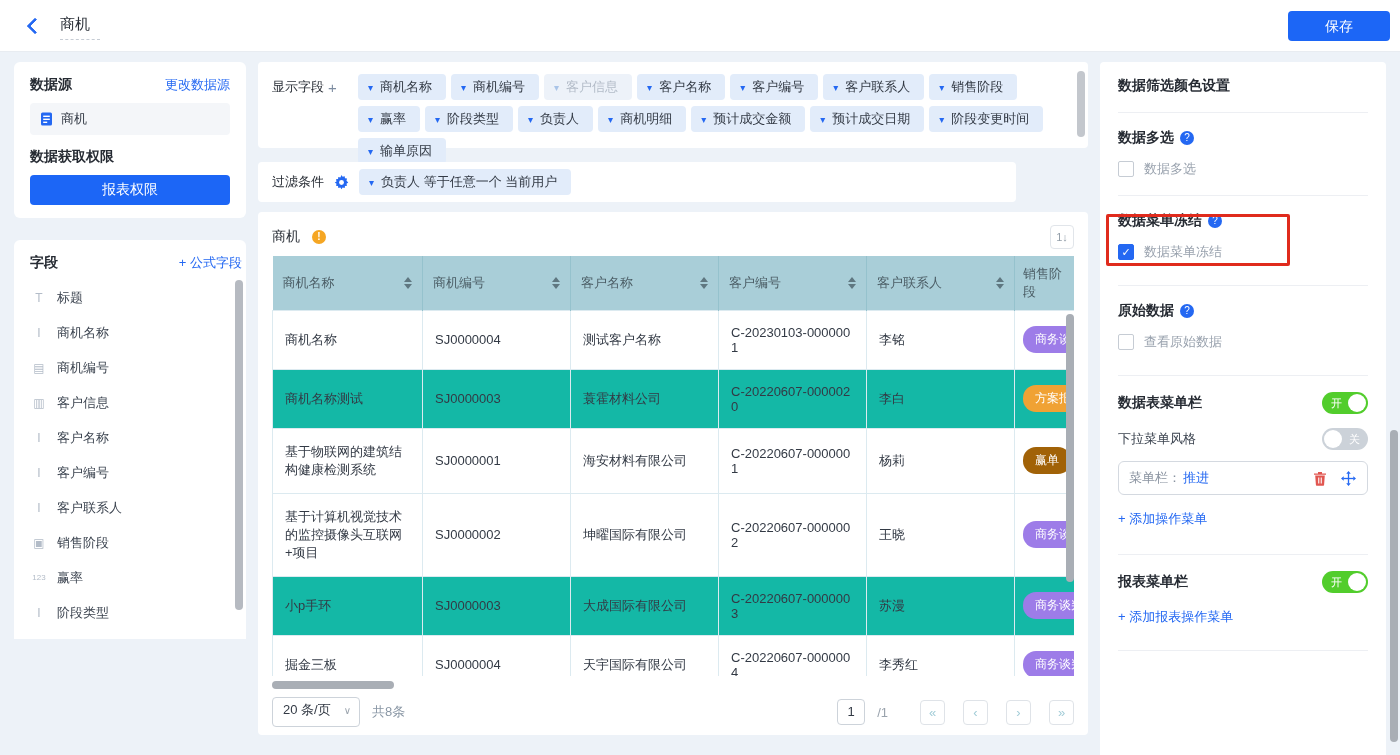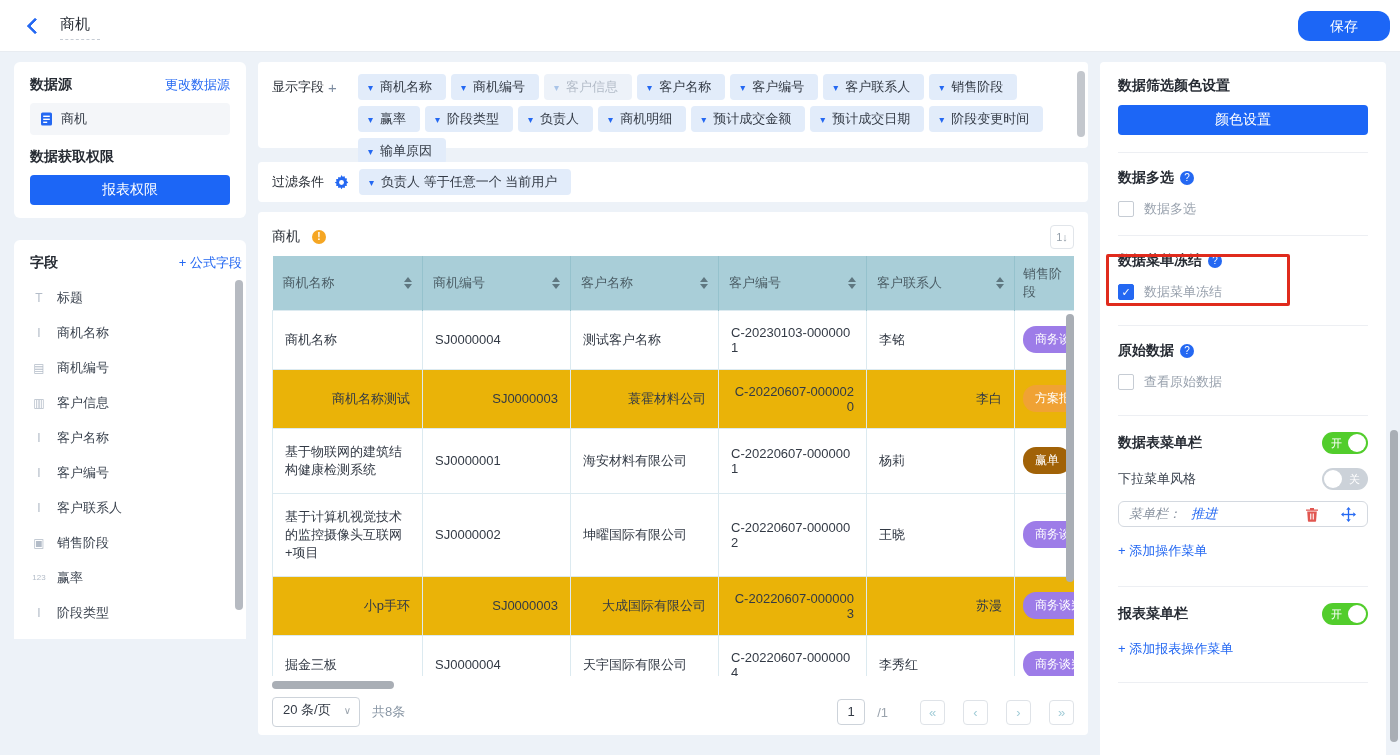--- a/index.html
+++ b/index.html
@@ -4,21 +4,21 @@
 <style>
   * { margin:0; padding:0; box-sizing:border-box; }
   html,body { width:1400px; height:755px; overflow:hidden; }
   body { background:#edf2f8; font-family:"Liberation Sans","DejaVu Sans",sans-serif; font-size:13px; color:#333a45; position:relative; }
 
   
   .topbar { position:absolute; left:0; top:0; width:1400px; height:52px; background:#fff; border-bottom:1px solid #e8ecf1; z-index:5; }
   .back-btn { position:absolute; left:26px; top:18px; width:14px; height:14px; cursor:pointer; }
   .back-btn::before { content:""; position:absolute; left:3px; top:2px; width:9px; height:9px; border-left:3px solid #2468f2; border-bottom:3px solid #2468f2; transform:rotate(45deg); border-radius:1px; }
   .page-title { position:absolute; left:60px; top:15px; font-size:15px; color:#2b3038; padding-bottom:5px; border-bottom:1px dashed #c6ccd4; min-width:40px; }
-  .save-btn { position:absolute; right:10px; top:11px; width:92px; height:30px; background:#1c66f6; color:#fff; font-size:14px; border:none; border-radius:12px; text-align:center; line-height:30px; cursor:pointer; }
+  .save-btn { position:absolute; right:10px; top:11px; width:102px; height:30px; background:#1c66f6; color:#fff; font-size:14px; border:none; border-radius:4px; text-align:center; line-height:30px; cursor:pointer; }
 
   .card { background:#fff; border-radius:6px; position:absolute; }
 
   
   .ds-card { left:14px; top:62px; width:232px; height:156px; padding:14px 16px; }
   .row-between { display:flex; justify-content:space-between; align-items:center; }
   .sec-title { font-size:14px; font-weight:bold; color:#262b33; }
   .blue-link { color:#2468f2; font-size:13px; cursor:pointer; }
   .ds-box { margin-top:9px; height:32px; background:#f4f6f9; border-radius:4px; display:flex; align-items:center; padding:0 10px; gap:8px; color:#333a45; }
   .perm-title { margin-top:13px; }
@@ -37,41 +37,41 @@
   .chips-card { left:258px; top:62px; width:830px; height:86px; border-radius:4px; padding:9px 14px; display:flex; align-items:flex-start; }
   .chips-label { display:flex; align-items:center; gap:4px; margin-top:7px; flex:0 0 86px; color:#2b3038; }
   .plus-btn { color:#7e8da1; font-size:15px; cursor:pointer; }
   .chips-wrap { display:flex; flex-wrap:wrap; width:706px; }
   .chip { display:inline-flex; align-items:center; gap:7px; background:#e2ecfa; border-radius:4px; padding:4px 14px 4px 10px; margin:3px 5px 3px 0; color:#333a45; cursor:pointer; white-space:nowrap; }
   .chip .caret { color:#2468f2; font-size:10px; }
   .chip.disabled { background:#edf2f9; color:#b3bcc8; }
   .chip.disabled .caret { color:#a9c4e8; }
   .chips-scroll { right:3px; top:9px; height:66px; background:#c3c7cd; }
 
-  .filter-card { left:258px; top:162px; width:830px; height:40px; border-radius:4px; padding:5px 14px; display:flex; align-items:center; gap:10px; }
+  .filter-card { left:258px; top:162px; width:758px; height:40px; border-radius:4px; padding:5px 14px; display:flex; align-items:center; gap:10px; }
   .filter-label { color:#2b3038; }
   .gear { width:15px; height:15px; display:inline-block; }
 
   .table-card { left:258px; top:212px; width:830px; height:523px; border-radius:4px; padding:10px 14px; }
   .table-head { display:flex; align-items:center; height:30px; gap:12px; }
   .tbl-title { font-size:14px; color:#2b3038; }
   .warn { color:#f59a23; display:flex; align-items:center; gap:6px; flex:1; }
   .warn-ic { width:14px; height:14px; border-radius:50%; background:#f5a623; color:#fff; font-size:10px; font-weight:bold; text-align:center; line-height:14px; flex:0 0 14px; }
   .sort-box { width:24px; height:24px; border:1px solid #e1e5ea; border-radius:4px; color:#939ea9; font-size:11px; text-align:center; line-height:22px; cursor:pointer; }
 
   .tbl-wrap { position:relative; margin-top:4px; height:420px; overflow:hidden; }
   table.grid { border-collapse:collapse; width:802px; table-layout:fixed; }
   .grid th { background:#a9ced8; color:#4c5e66; font-weight:normal; font-size:13px; height:54px; padding:0 10px; border-right:1px solid #95c2cd; text-align:left; }
   .grid th .th-in { display:flex; align-items:center; justify-content:space-between; }
   .sort-arr { display:inline-flex; flex-direction:column; gap:2px; }
   .sort-arr i { width:0; height:0; border-left:4px solid transparent; border-right:4px solid transparent; }
   .sort-arr .up { border-bottom:5px solid #5f7780; }
   .sort-arr .dn { border-top:5px solid #5f7780; }
   .grid td { border:1px solid #dceaf0; padding:14px 12px; color:#333a45; background:#fff; overflow:hidden; white-space:normal; word-break:break-all; }
-  .grid tr.striped td { background:#eab308;text-align:right; }
+  .grid tr.striped td { background:#14b8a6; }
   .grid td.stage-cell { padding:10px 0 10px 8px; white-space:nowrap; }
   .badge { display:inline-block; color:#fff; font-size:12px; padding:5px 12px; border-radius:13px; white-space:nowrap; }
   .badge.purple { background:#9d7ce8; }
   .badge.orange { background:#f0a234; }
   .badge.green  { background:#a16207;text-align:center; }
   .tbl-vscroll { right:0; top:58px; height:268px; background:#a9aeb5; }
   .hscroll { margin-top:5px; height:8px; position:relative; }
   .hscroll .thumb { position:absolute; left:0; top:0; width:122px; height:8px; border-radius:4px; background:#a9aeb5; }
 
   .pager-row { margin-top:8px; display:flex; align-items:center; gap:12px; }
@@ -97,21 +97,21 @@
   .toggle { position:relative; width:46px; height:22px; border-radius:11px; flex:0 0 46px; cursor:pointer; }
   .toggle .knob { position:absolute; top:2px; width:18px; height:18px; border-radius:50%; background:#fff; }
   .toggle .t-label { position:absolute; top:4px; font-size:11px; color:#fff; line-height:14px; }
   .toggle.on { background:#52cd2c; }
   .toggle.on .knob { right:2px; }
   .toggle.on .t-label { left:9px; }
   .toggle.off { background:#ccd2d9; }
   .toggle.off .knob { left:2px; }
   .toggle.off .t-label { right:8px; }
   .sub-row { display:flex; justify-content:space-between; align-items:center; margin-top:14px; color:#3c4450; }
-  .menu-box { margin-top:11px; border:1px solid #d4d9e0; border-radius:6px; height:26px; display:flex; align-items:center; padding:0 10px; gap:10px;font-style:italic; }
+  .menu-box { margin-top:11px; border:1px solid #d4d9e0; border-radius:6px; height:34px; display:flex; align-items:center; padding:0 10px; gap:2px; }
   .menu-box .lab { color:#8a93a0; }
   .menu-box .val { color:#2468f2; flex:1; }
   .icon-btn { width:18px; height:18px; display:flex; align-items:center; justify-content:center; cursor:pointer; margin-left:8px; }
   .add-link { display:block; margin-top:15px; color:#2468f2; cursor:pointer; }
   .panel-scroll { right:2px; top:430px; height:312px; background:#a9aeb5; }
 </style>
 </head>
 <body>
 
 <div class="topbar">
@@ -434,21 +434,20 @@
     <span class="slash">/1</span>
     <span class="nav-btn">«</span>
     <span class="nav-btn">‹</span>
     <span class="nav-btn">›</span>
     <span class="nav-btn">»</span>
   </div>
 </div>
 
 <div class="right-panel">
   <div class="sec-title">数据筛选颜色设置</div>
-  <button class="prim-btn">颜色设置</button>
   <div class="hr"></div>
 
   <div>
     <span class="sec-title">数据多选</span><span class="help">?</span>
   </div>
   <div class="cb-row">
     <span class="cbx"></span>
     <span>数据多选</span>
   </div>
   <div class="hr"></div>

